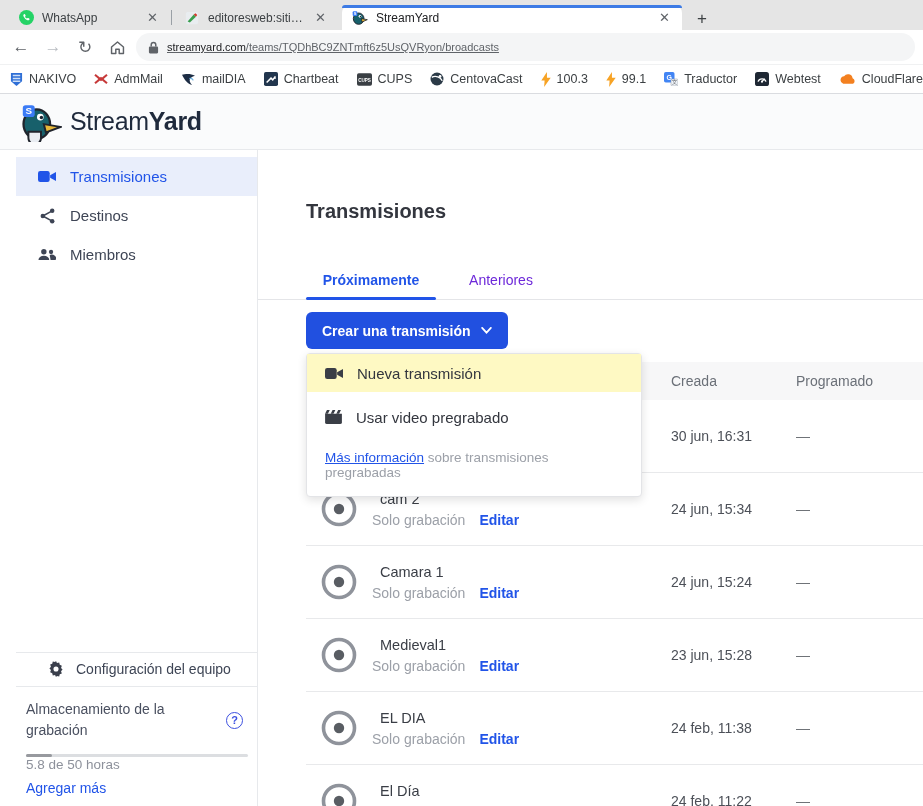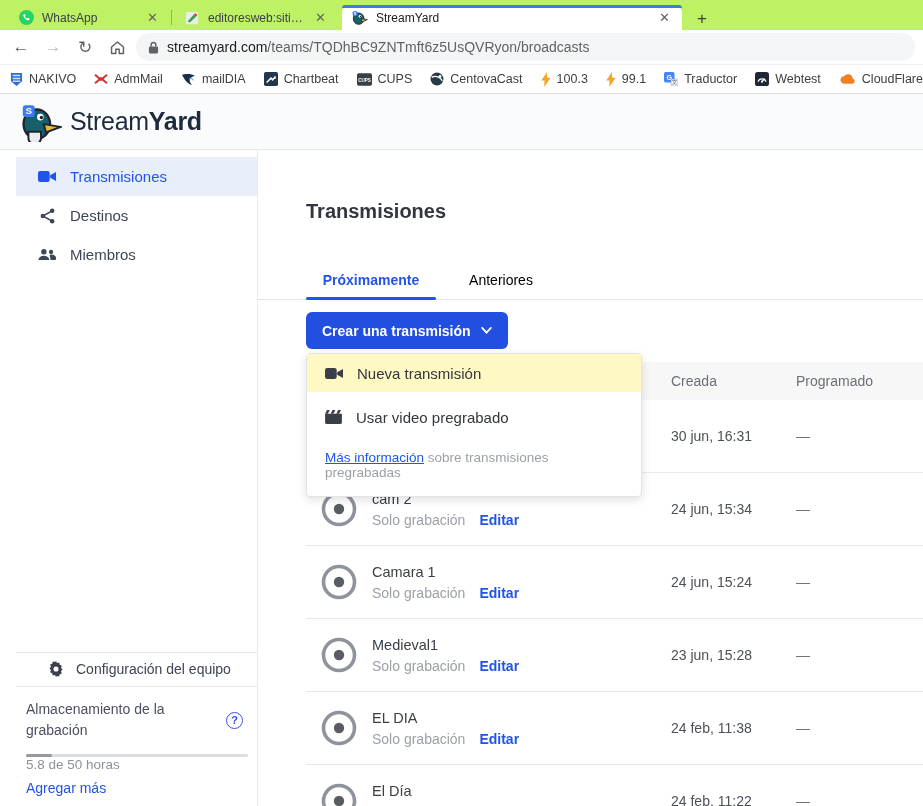--- a/index.html
+++ b/index.html
@@ -1,41 +1,41 @@
 <!DOCTYPE html>
 <html><head>
 <meta charset="utf-8">
 <style>
   * { margin:0; padding:0; box-sizing:border-box; }
   html,body { width:923px; height:806px; overflow:hidden; }
   body { font-family:"Liberation Sans","DejaVu Sans",sans-serif; background:#fff; position:relative; }
 
   
-  .tabstrip { position:absolute; left:0; top:0; width:923px; height:30px; background:#bef264; }
+  .tabstrip { position:absolute; left:0; top:0; width:923px; height:30px; background:#e5e5e5; }
   .tab { position:absolute; top:5px; height:25px; display:flex; align-items:center; gap:8px;
          padding:0 10px; font-size:12px; color:#3c4043; border-radius:8px 8px 0 0; }
   .tab .sep { position:absolute; right:-2px; top:5px; height:15px; width:1px; background:#9aa0a6; }
   .tab.active { background:#fff; color:#202124; }
   .tab.active::before { content:""; position:absolute; left:0; right:0; top:0; height:3px;
          background:#3d7be5; border-radius:8px 8px 0 0; }
   .tab-title { white-space:nowrap; overflow:hidden; text-overflow:ellipsis; flex:1; }
   .tab-close { font-size:13px; color:#5f6368; padding:0 2px; cursor:pointer; }
   .favicon { width:16px; height:16px; flex:0 0 16px; display:flex; align-items:center; justify-content:center; }
   .newtab { position:absolute; top:7px; width:24px; height:24px; border-radius:50%; display:flex;
          align-items:center; justify-content:center; font-size:17px; color:#3c4043; }
 
   .toolbar { position:absolute; left:0; top:30px; width:923px; height:35px; background:#ffffff;
          display:flex; align-items:center; padding:0 8px; gap:6px;
          border-bottom:1px solid #f0f1f2; }
   .navbtn { width:26px; height:26px; display:flex; align-items:center; justify-content:center;
          font-size:17px; color:#5f6368; }
   .navbtn.dim { color:#b8bcc1; }
   .omnibox { flex:1; height:28px; background:#f4f5f6; border-radius:14px; display:flex;
          align-items:center; gap:8px; padding:0 12px; }
-  .url { font-size:14px; color:#5f6368; white-space:nowrap; overflow:hidden; }
+  .url { font-size:11px; color:#5f6368; white-space:nowrap; overflow:hidden;text-decoration:underline; }
   .url b { color:#202124; font-weight:400; }
 
   .bookmarks { position:absolute; left:0; top:65px; width:923px; height:29px; background:#fff;
          border-bottom:1px solid #dadce0; display:flex; align-items:center; padding:0 10px; gap:18px; }
   .bm { display:flex; align-items:center; gap:6px; font-size:12.5px; color:#3c4043; white-space:nowrap; }
 
   
   .appheader { position:absolute; left:0; top:94px; width:923px; height:56px; background:#fafbfc;
          border-bottom:1px solid #e7e9ec; display:flex; align-items:center; padding-left:20px; }
   .brand { display:flex; align-items:center; gap:8px; }
@@ -62,39 +62,39 @@
   .progress { margin-top:12px; height:3px; width:222px; background:#dcdee1; border-radius:2px; position:relative; }
   .progress-fill { position:absolute; left:0; top:0; bottom:0; background:#97999e; border-radius:2px; }
   .storage-usage { font-size:13.5px; color:#8d919b; }
   .storage-add { margin-top:8px; font-size:14px; color:#2154e8; font-weight:500; cursor:pointer; }
 
   
   .main { flex:1; position:relative; background:#fff; overflow:hidden; }
   .page-title { position:absolute; left:48px; top:50px; font-size:20px; font-weight:700; color:#33363e; }
   .ptabs { position:absolute; left:0; top:110px; width:700px; height:40px; border-bottom:1px solid #e4e5e8;
          display:flex; padding-left:48px; }
-  .ptab { min-width:130px; text-align:center; font-size:14px; color:#000000; padding:12px 14px 0 14px;
+  .ptab { min-width:130px; text-align:center; font-size:14px; color:#6d28d9; padding:12px 14px 0 14px;
          position:relative; cursor:pointer; }
   .ptab.active { color:#2154e8; font-weight:700; }
   .ptab.active::after { content:""; position:absolute; left:0; right:0; bottom:-1px; height:3px;
          background:#2154e8; border-radius:2px; }
   .create-btn { position:absolute; left:48px; top:162px; height:37px; background:#2150e0; color:#fff;
          border:none; border-radius:6px; font-size:14px; font-weight:700; padding:0 16px;
          display:flex; align-items:center; gap:10px; cursor:pointer;
          font-family:"Liberation Sans","DejaVu Sans",sans-serif; }
 
   .table { position:absolute; left:48px; top:212px; width:633px; }
   .thead { height:38px; background:#f7f7f8; display:flex; align-items:center;
          font-size:13.5px; color:#6b7078; }
   .trow { height:73px; display:flex; align-items:center; border-bottom:1px solid #e8e9eb; }
   .cell-b { width:365px; display:flex; align-items:center; gap:14px; padding-left:14px; }
   .cell-c { width:125px; font-size:14px; color:#4c5058; }
   .cell-p { flex:1; font-size:14px; color:#6f7378; }
   .row-text { display:flex; flex-direction:column; gap:5px; }
-  .row-title { font-size:14.5px; color:#3a3e46; }
+  .row-title { font-size:14.5px; color:#3a3e46;margin-left:8px; }
   .row-sub { font-size:14px; color:#9ca0a8; display:flex; gap:14px; }
   .edit-link { color:#2154e8; font-weight:700; cursor:pointer; }
 
   .dropdown { position:absolute; left:48px; top:203px; width:336px; background:#fff;
          border:1px solid #e3e4e7; border-radius:4px; box-shadow:0 3px 10px rgba(0,0,0,.12); z-index:5; }
   .dd-item { height:38px; display:flex; align-items:center; gap:14px; padding-left:18px;
          font-size:15px; color:#33363e; cursor:pointer; }
   .dd-item.hl { background:#fef9c3; }
   .dd-item:nth-child(2) { margin-top:6px; }
   .dd-footer { padding:14px 18px 16px 18px; font-size:13.5px; color:#9ca0a8; }

